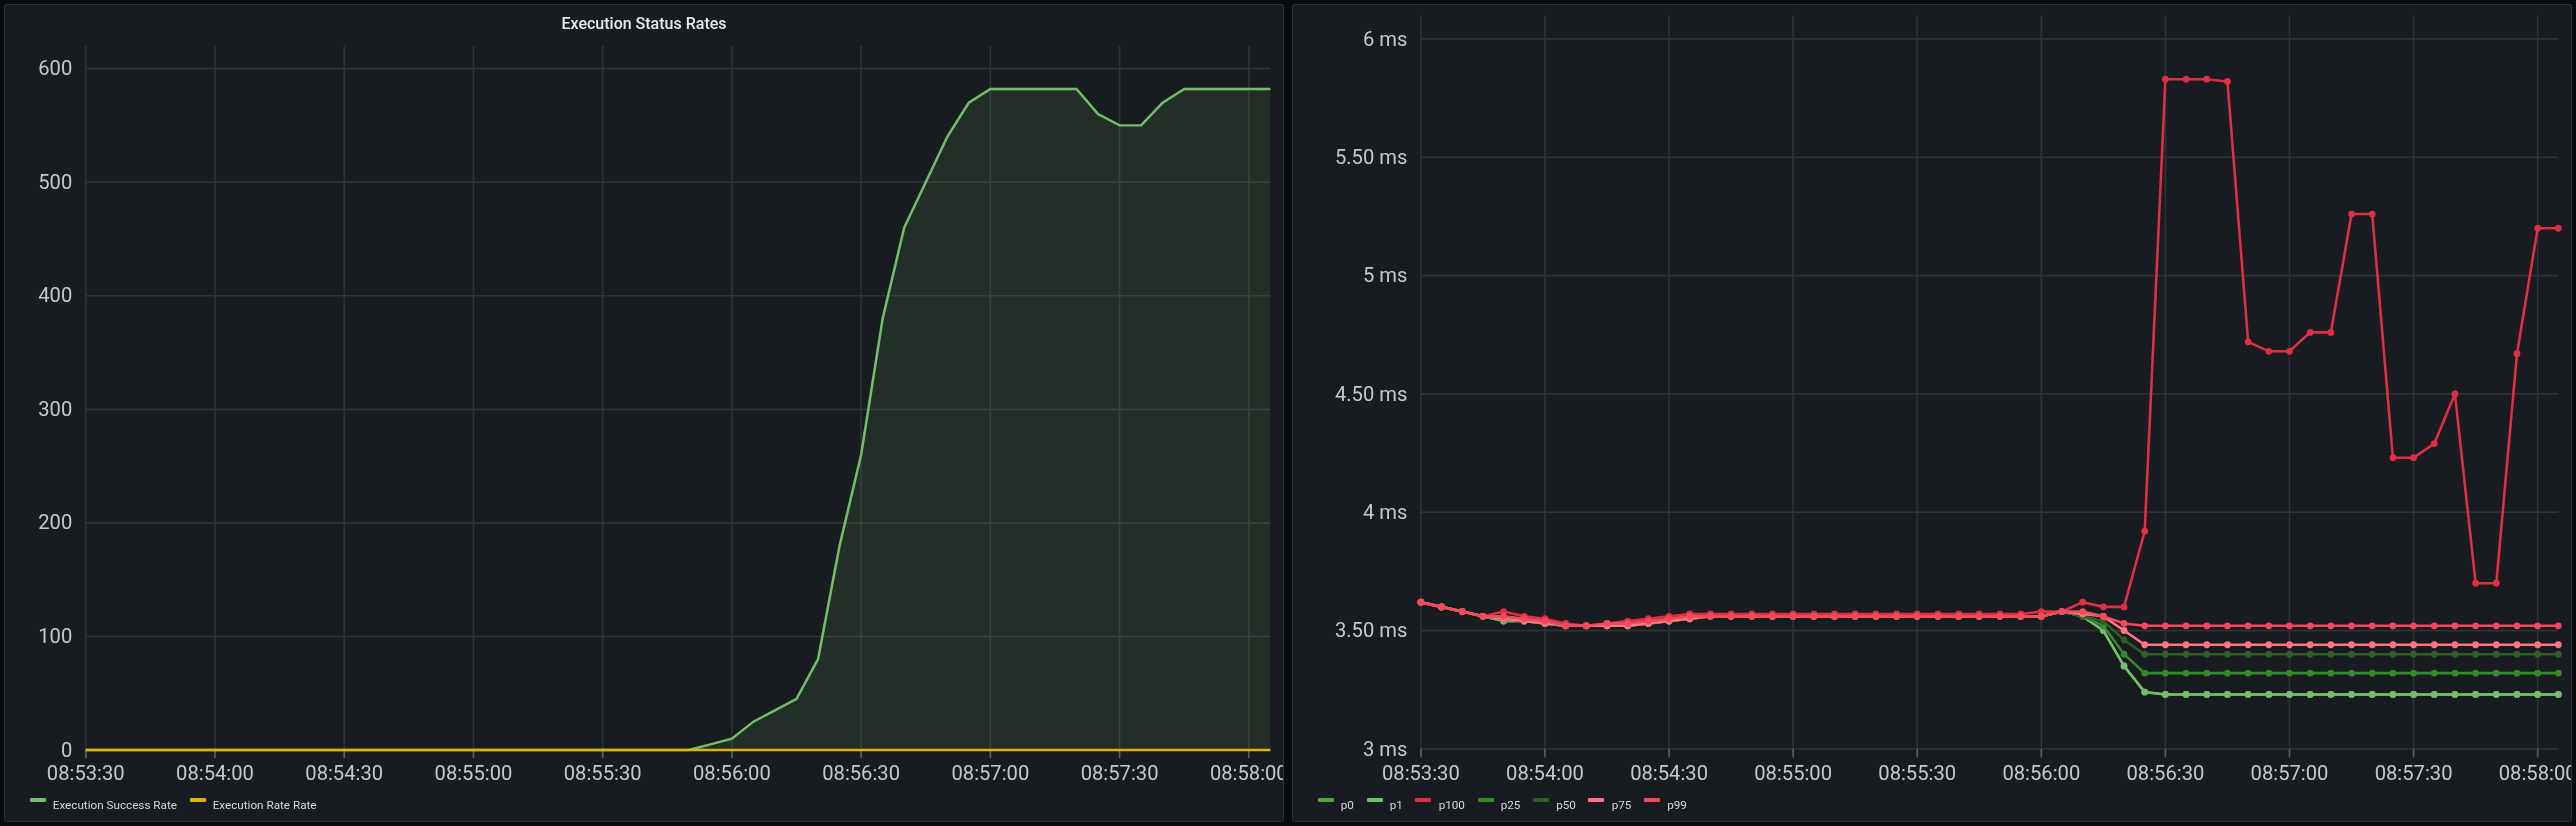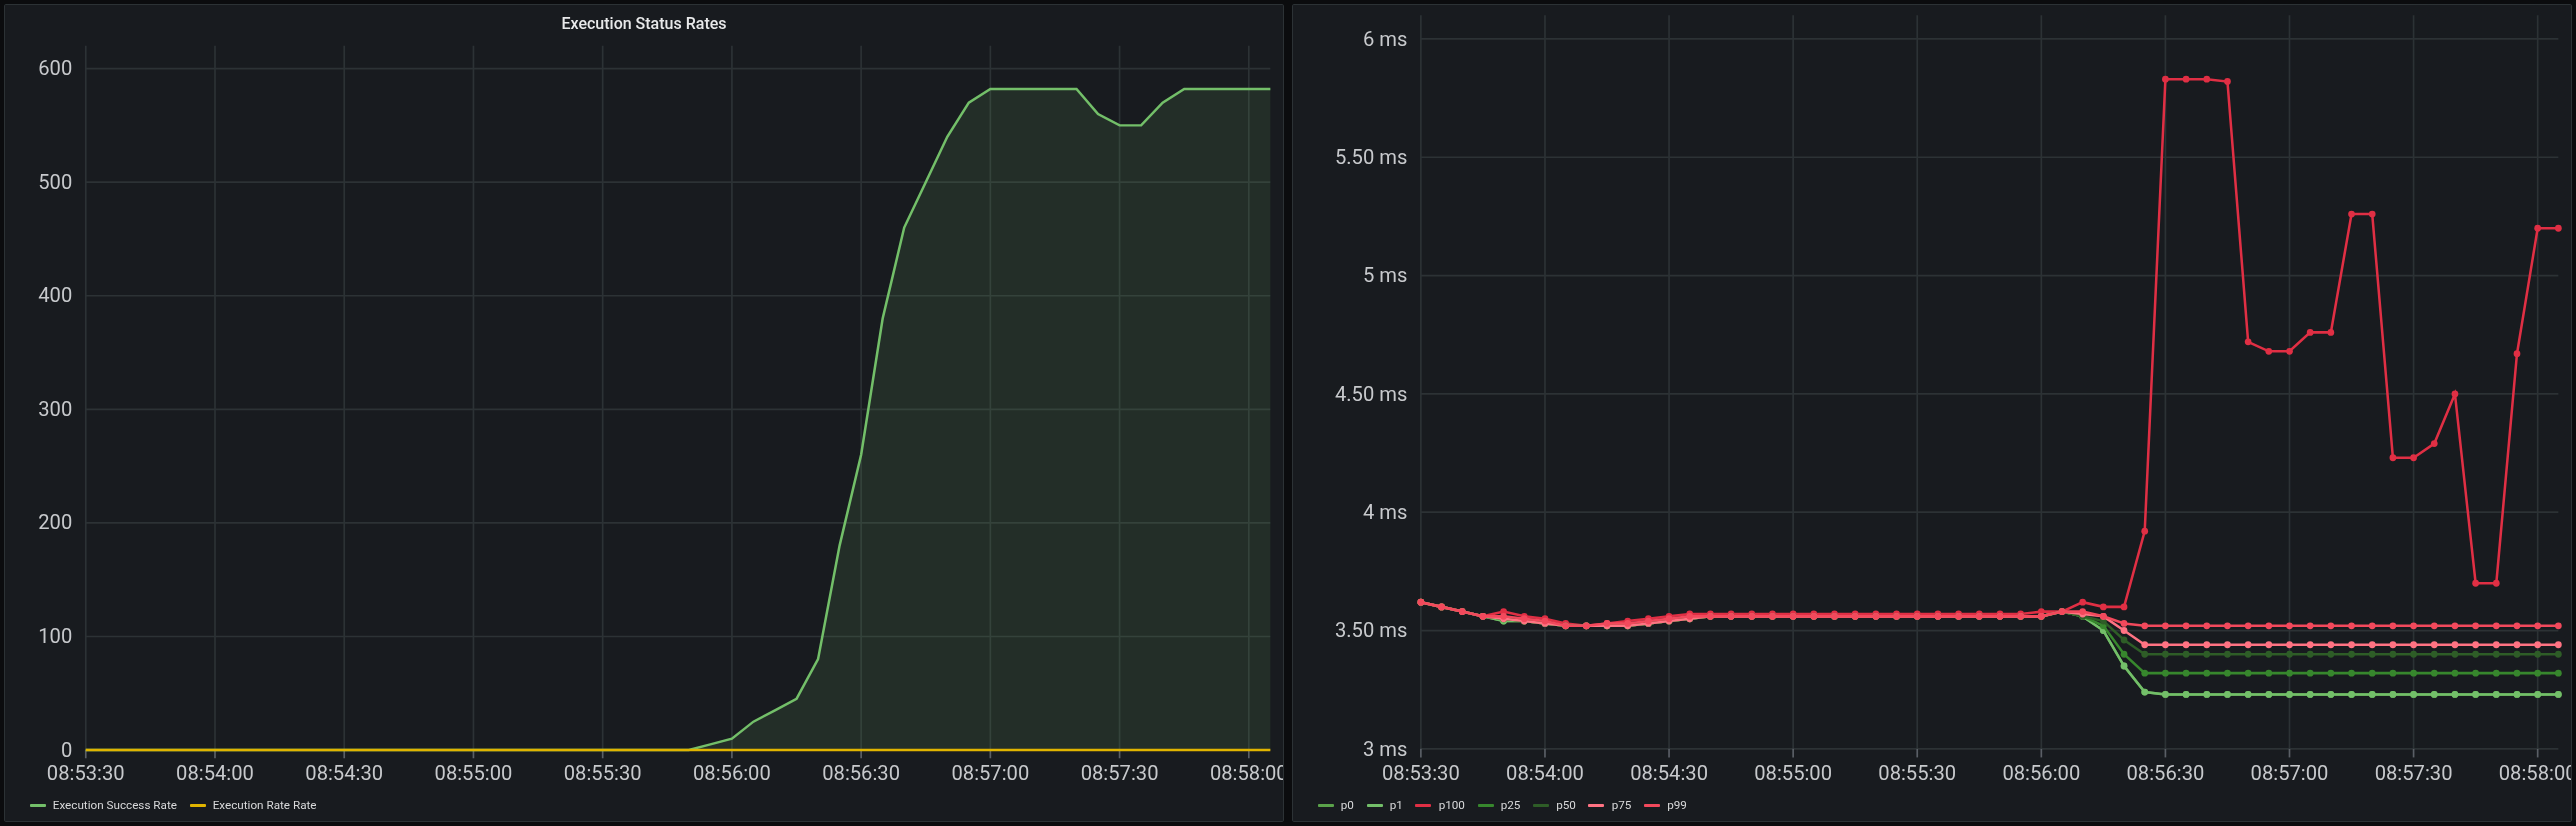--- a/index.html
+++ b/index.html
@@ -68,21 +68,21 @@
   .legend {
     display: flex;
     flex-wrap: wrap;
     gap: 12.6px;
     padding: 5.4px 25px 9px;
     font-size: 11.7px;
     align-items: center;
   }
   .legend-item {
     display: inline-flex;
-    align-items: center;
+    align-items: flex-start;
     gap: 7.2px;
     color: #d8d9da;
     cursor: pointer;
   }
   .legend-swatch {
     width: 16px;
     height: 3.6px;
     border-radius: 0.9px;
     flex: 0 0 auto;
   }

